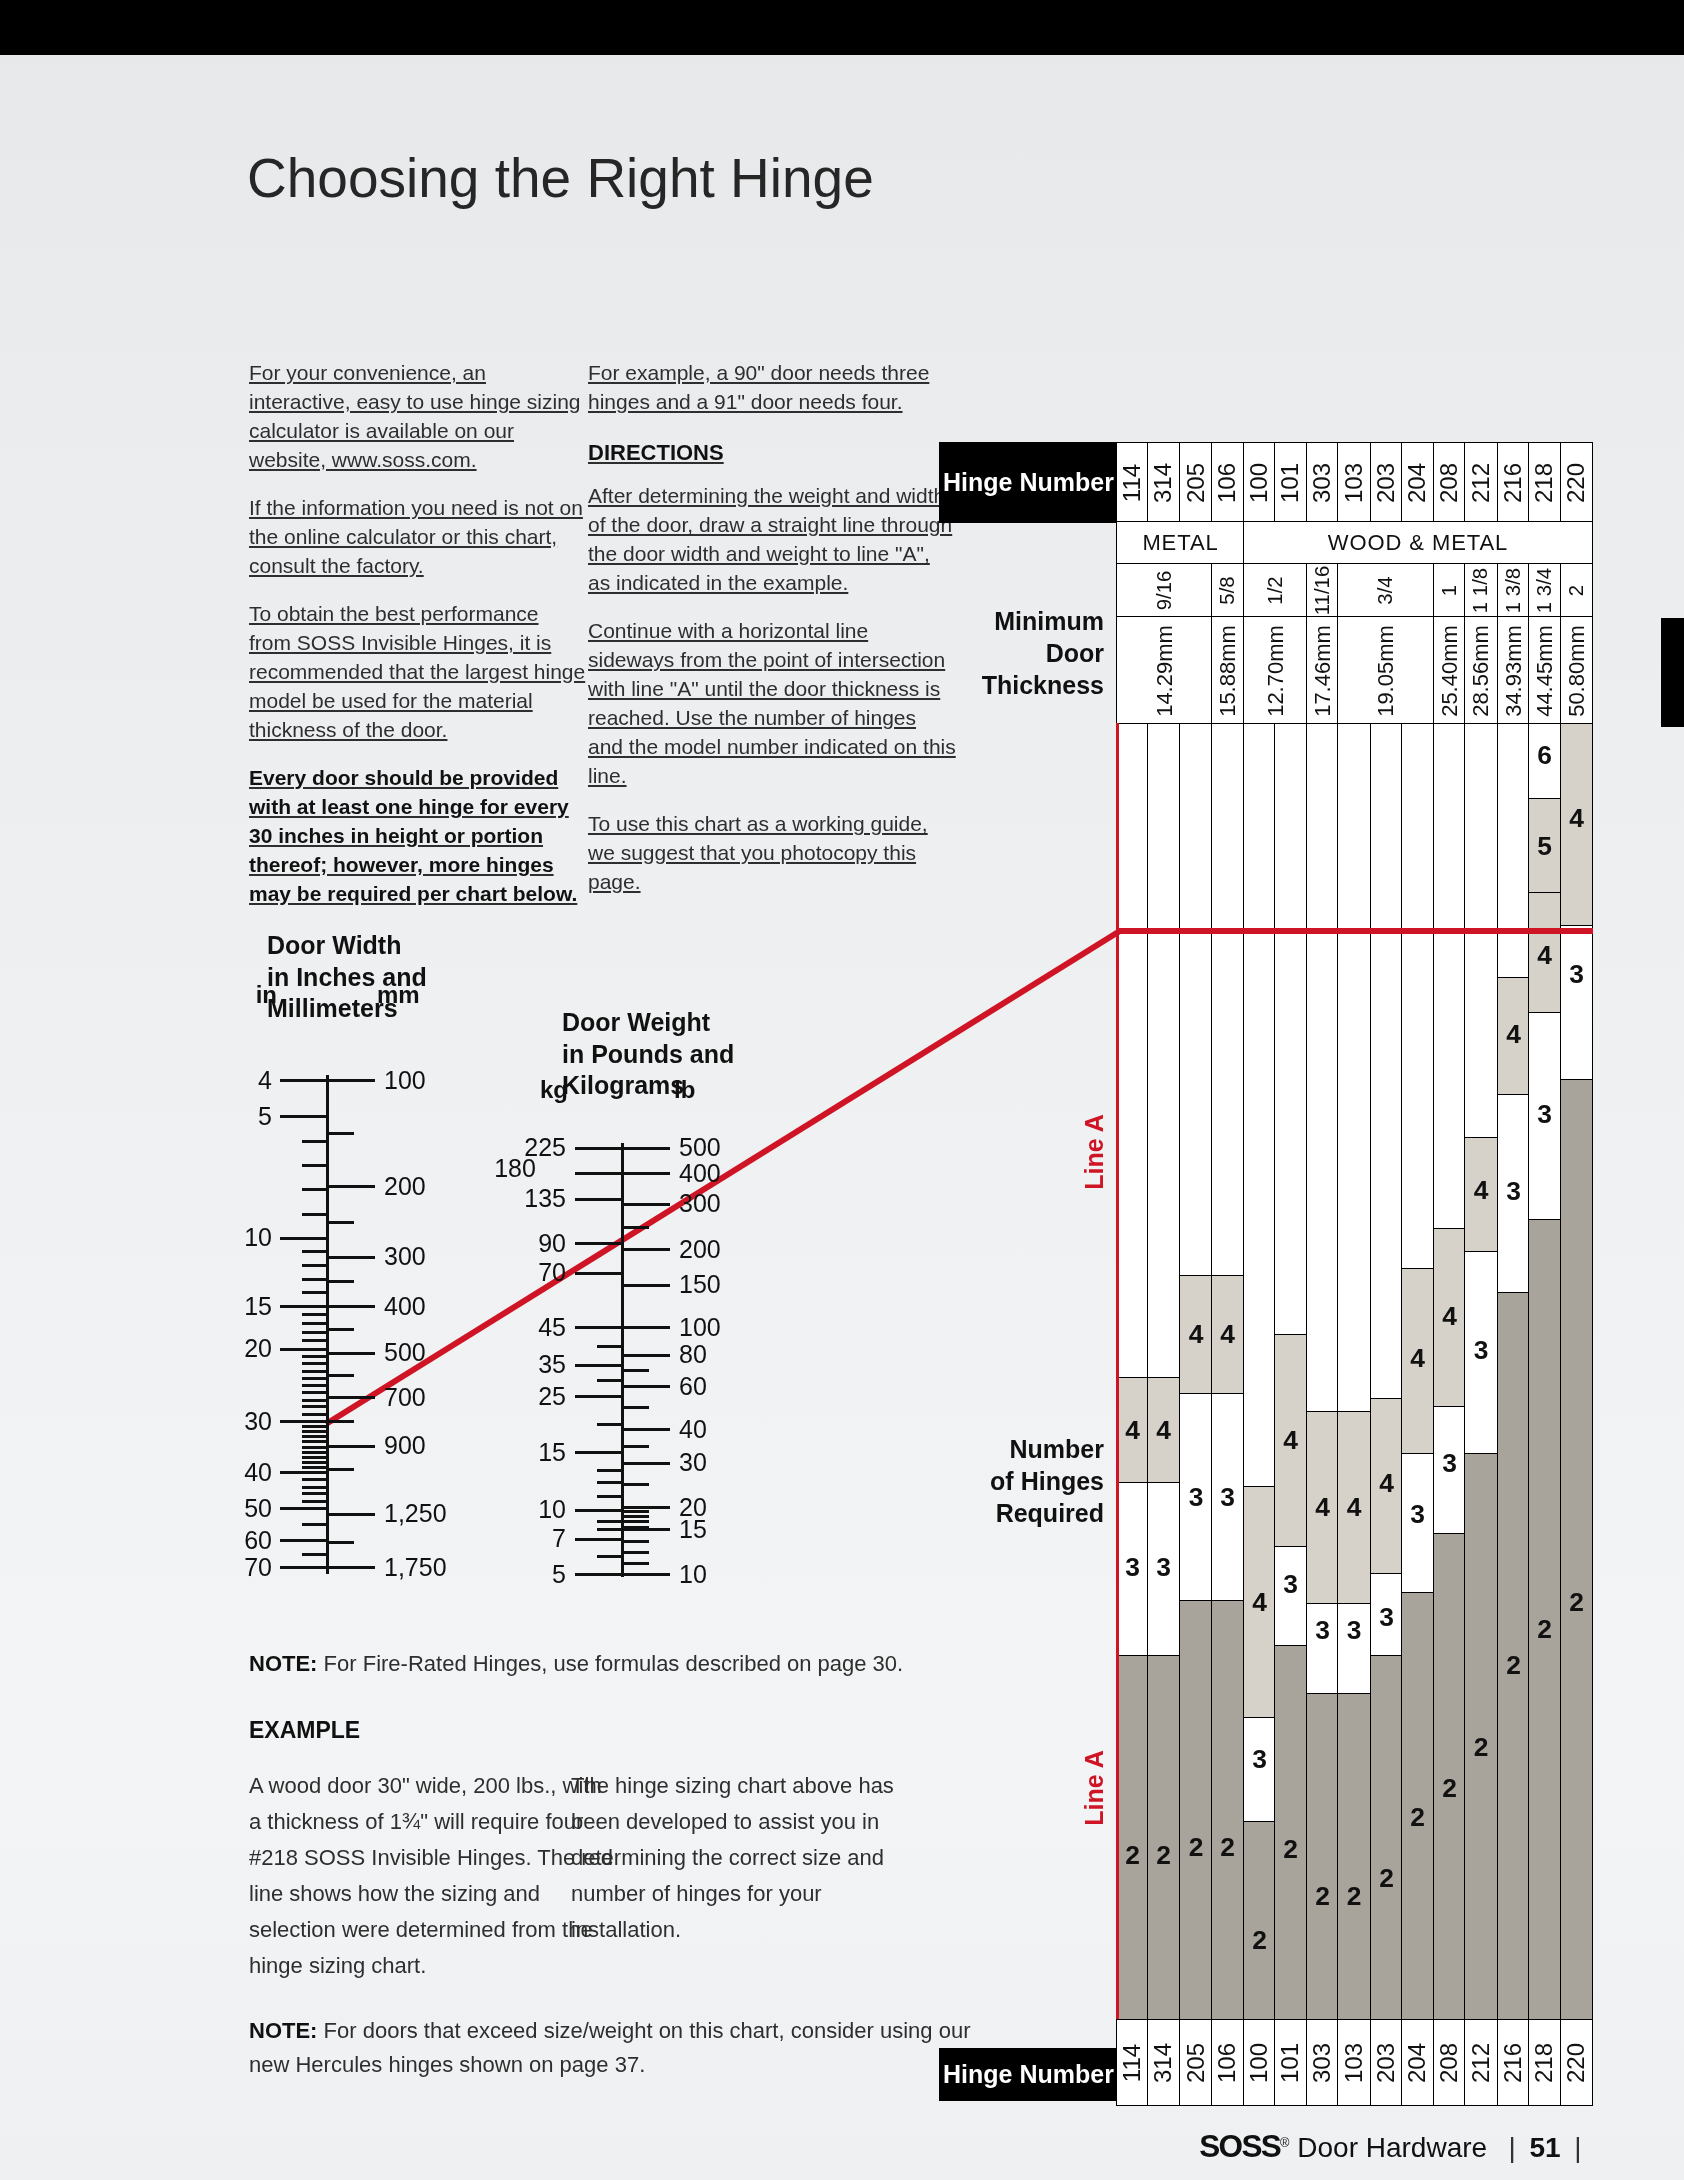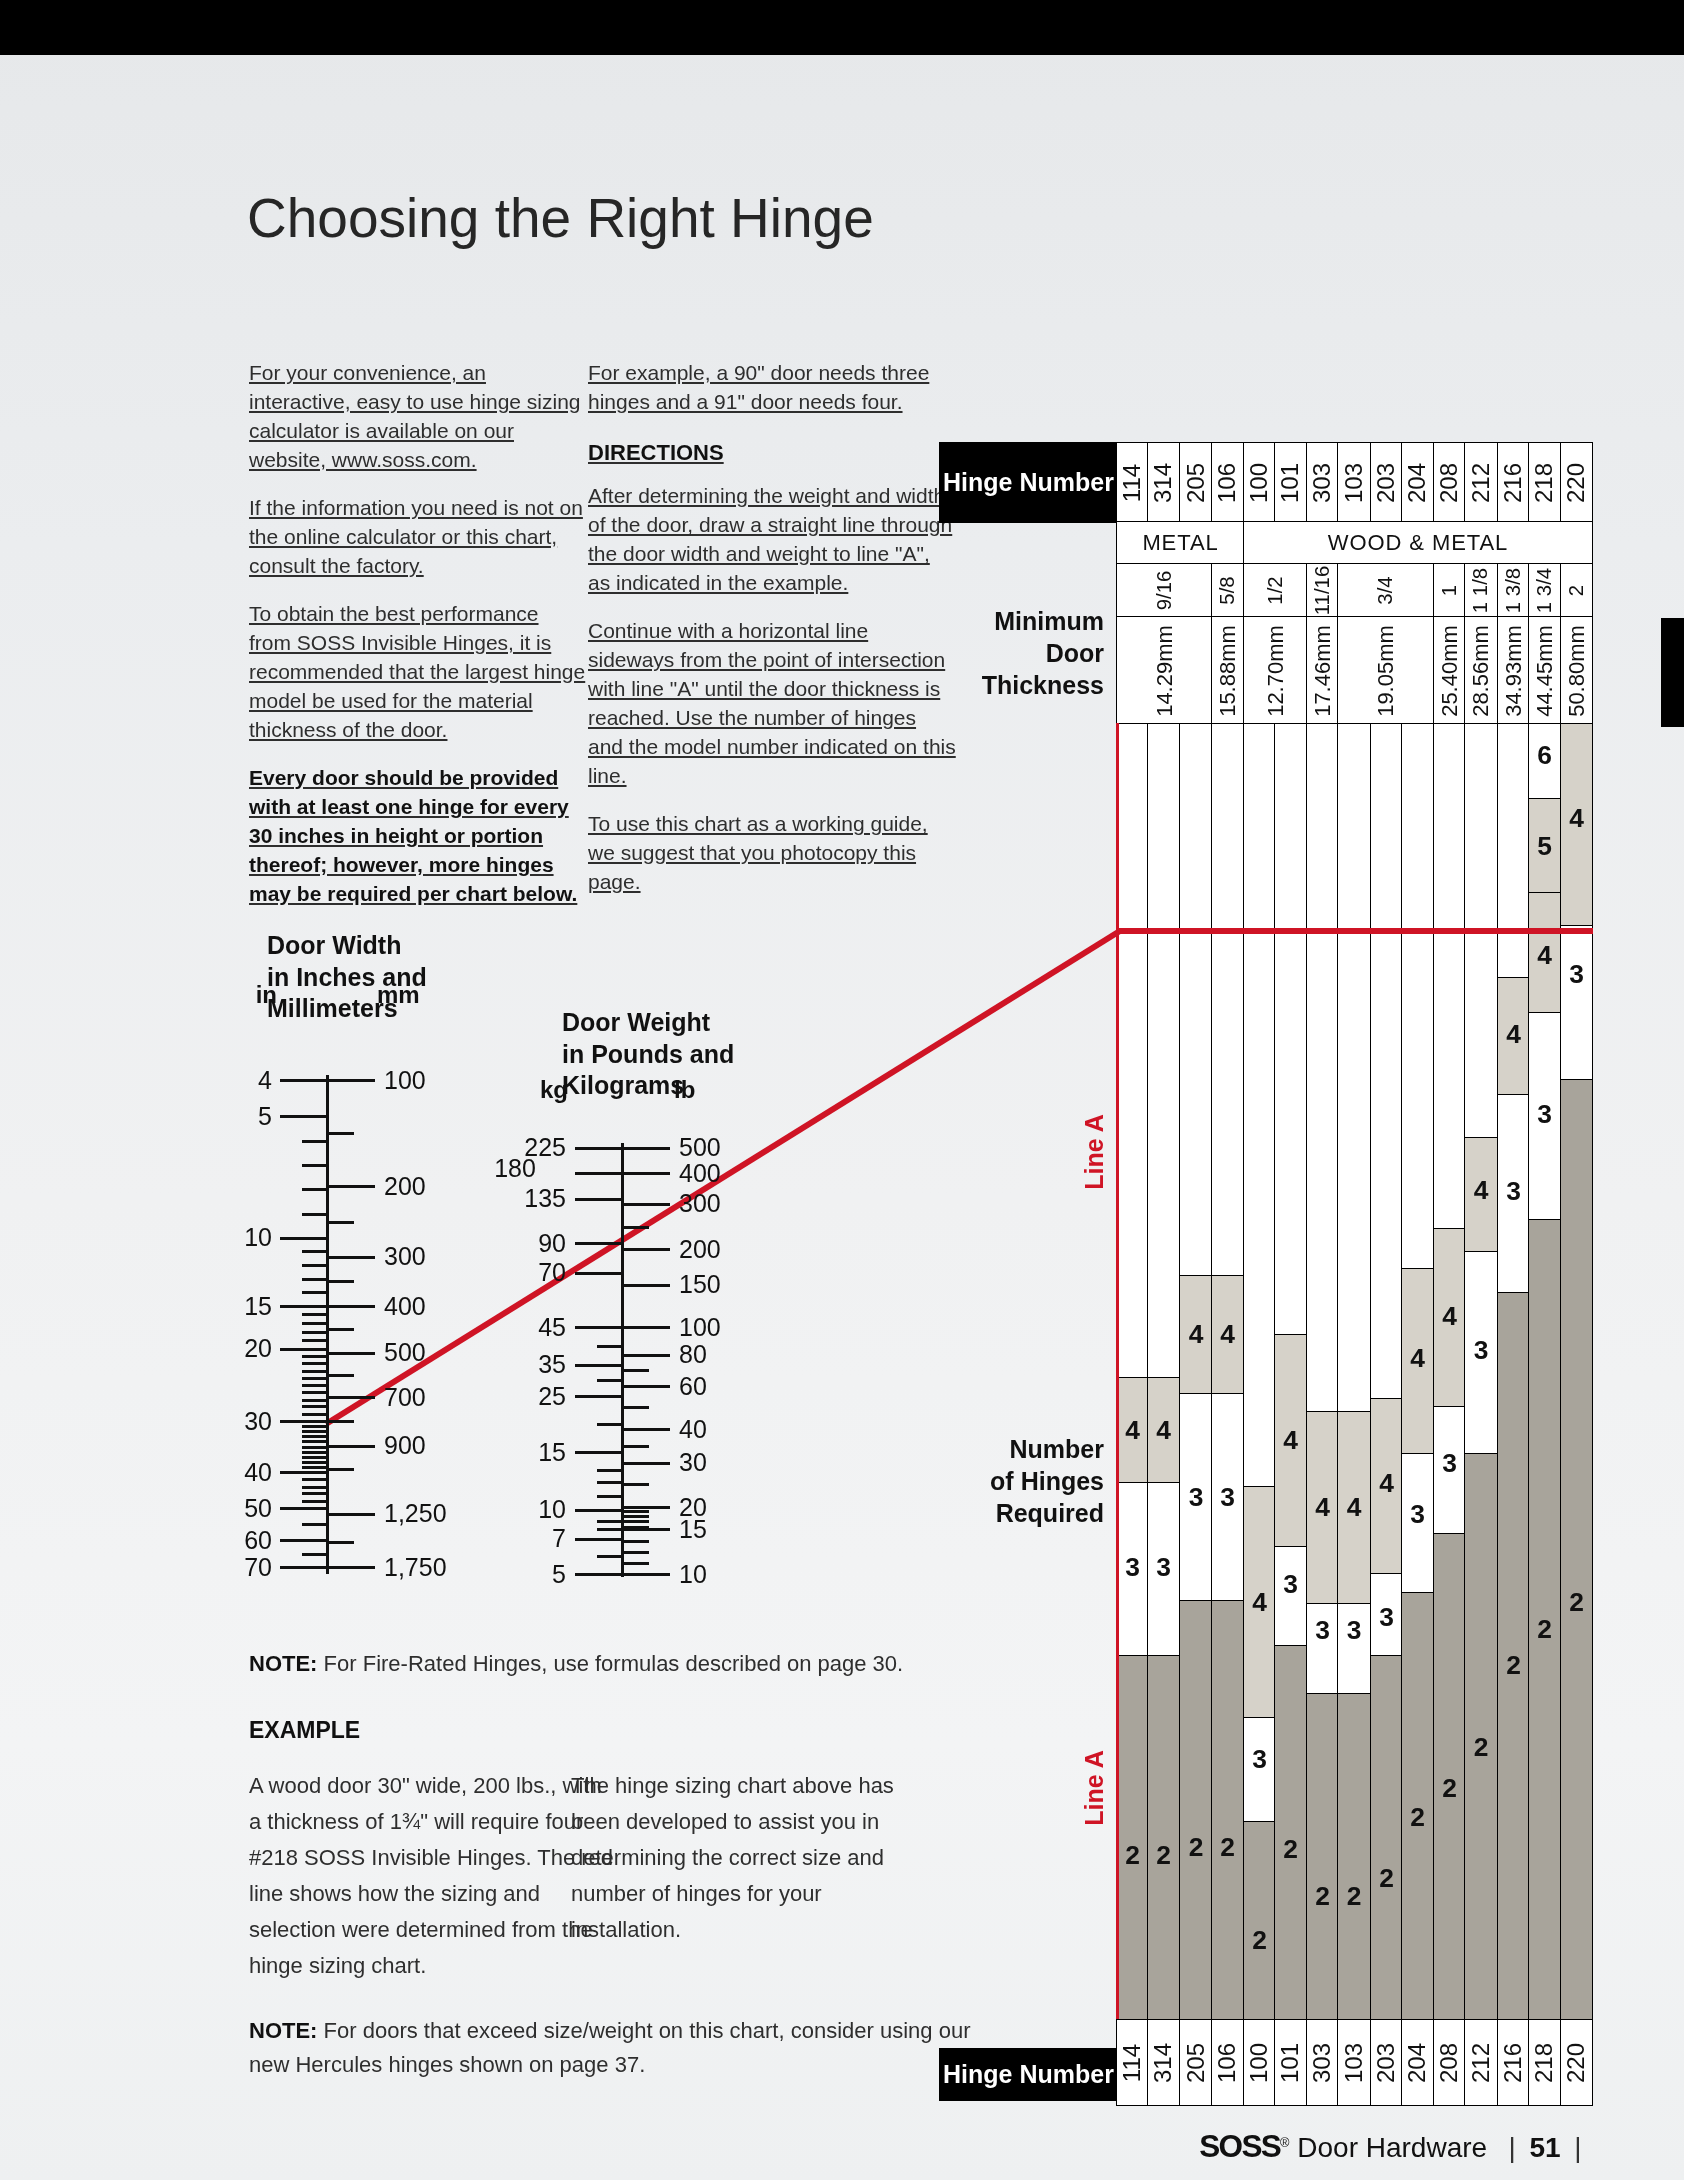--- a/index.html
+++ b/index.html
@@ -2,21 +2,21 @@
 <html style="font-size:13.6px"><head>
 <meta charset="utf-8">
 <style>
   html,body{margin:0;padding:0;background:#cfd2d4;}
   .page{position:relative;width:1685px;height:2181px;overflow:hidden;
         background:linear-gradient(180deg,#e6e8ea 0%,#ebedef 25%,#f0f1f2 55%,#f3f4f5 80%,#eef0f1 100%);
         font-family:"Liberation Sans","DejaVu Sans",sans-serif;color:#2e2e2e;}
   .abs{position:absolute;}
   .topbar{left:0;top:0;width:1685px;height:55px;background:#000;}
   .edgetab{left:1661px;top:618px;width:24px;height:109px;background:#000;}
-  .title{left:247px;top:143px;font-size:55px;line-height:70px;color:#262626;font-weight:400;margin-top:40px;}
+  .title{left:247px;top:143px;font-size:55px;line-height:70px;color:#262626;font-weight:400;}
   .introcol{width:337px;text-decoration:underline;}
   .c1{left:249px;top:358px;}
   .c2{left:588px;top:358px;width:368px;}
   .ip{margin:0 0 19px;font-size:21px;line-height:29px;}
   .ipb{font-weight:bold;color:#111;}
   .dirh{font-weight:bold;font-size:22px;color:#111;margin:24px 0 15.3px;}
   .note{font-size:22px;line-height:34px;}
   .note b{color:#111;}
   .n1{left:249px;top:1647px;width:835px;}
   .n2{left:249px;top:2014px;width:767px;}

